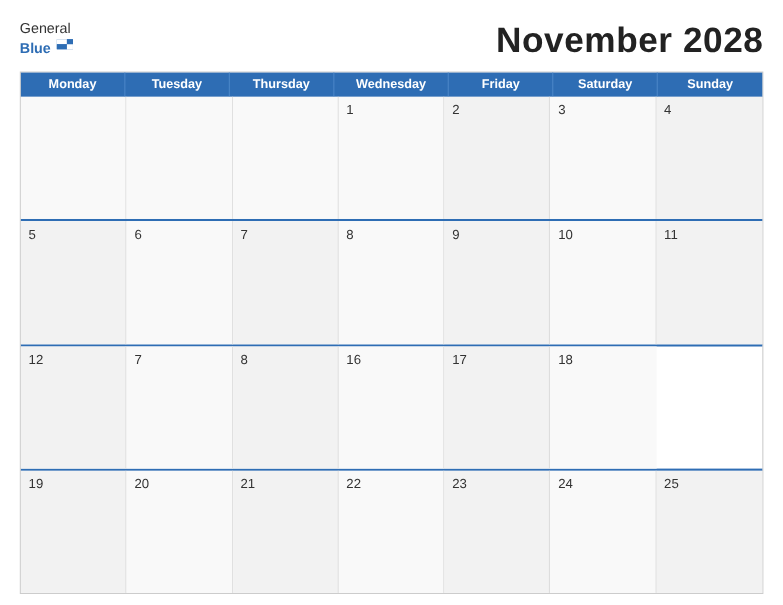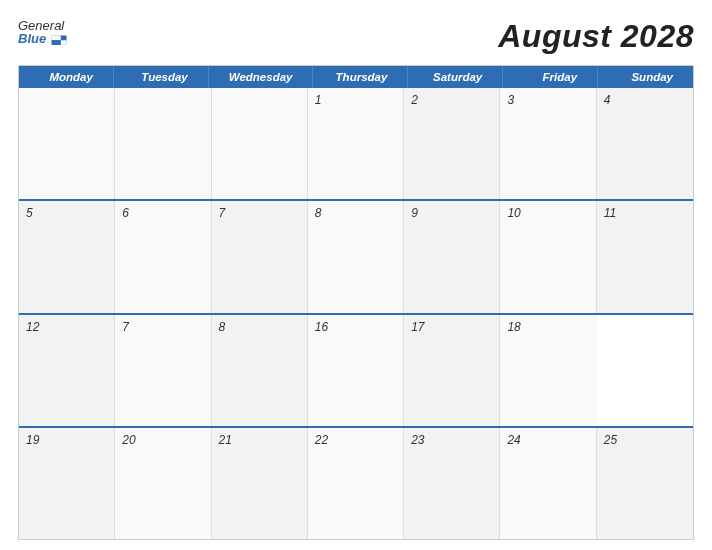--- a/index.html
+++ b/index.html
@@ -10,21 +10,20 @@
       font-family: Arial, sans-serif;
       overflow: hidden;
     }
     .page {
       width: 712px;
       height: 550px;
       background: #fff;
       padding: 18px 18px 10px 18px;
       display: flex;
       flex-direction: column;
-      font-style: italic;
     }
     .header {
       display: flex;
       justify-content: space-between;
       align-items: center;
       margin-bottom: 10px;
     }
     .logo {
       display: flex;
       align-items: center;
@@ -61,21 +60,21 @@
     }
     .cal-header-row {
       display: grid;
       grid-template-columns: repeat(7, 1fr);
       background: #2e6db4;
     }
     .cal-header-cell {
       color: #fff;
       font-size: 11.5px;
       font-weight: bold;
-      text-align: right;
+      text-align: center;
       padding: 5px 20px;
       border-right: 1px solid #4a85c7;
     }
     .cal-header-cell:last-child {
       border-right: none;
     }
     .cal-body {
       flex: 1;
       display: flex;
       flex-direction: column;
@@ -114,43 +113,43 @@
     }
   </style>
 </head>
 <body>
 
 <div class="page">
   <div class="header">
     <div class="logo">
       <div style="display:flex;flex-direction:column;line-height:1.1;">
         <span class="logo-text-general">General</span>
-        <div style="display:flex;">
+        <div style="display:flex;align-items:center;">
           <span class="logo-text-blue">Blue</span>
           <svg class="logo-flag" viewBox="0 0 24 24" xmlns="http://www.w3.org/2000/svg">
             <polygon points="4,4 20,4 20,14 4,14" fill="#2e6db4"></polygon>
             <polygon points="4,4 14,4 14,9 4,9" fill="#fff"></polygon>
             <polygon points="14,4 20,4 20,9 14,9" fill="#2e6db4"></polygon>
             <polygon points="4,9 14,9 14,14 4,14" fill="#2e6db4"></polygon>
             <polygon points="14,9 20,9 20,14 14,14" fill="#fff"></polygon>
           </svg>
         </div>
       </div>
     </div>
-    <div class="title">August 2028</div>
+    <div class="title">November 2028</div>
   </div>
 
   <div class="calendar">
     <div class="cal-header-row">
       <div class="cal-header-cell">Monday</div>
       <div class="cal-header-cell">Tuesday</div>
+      <div class="cal-header-cell">Thursday</div>
       <div class="cal-header-cell">Wednesday</div>
-      <div class="cal-header-cell">Thursday</div>
+      <div class="cal-header-cell">Friday</div>
       <div class="cal-header-cell">Saturday</div>
-      <div class="cal-header-cell">Friday</div>
       <div class="cal-header-cell">Sunday</div>
     </div>
     <div class="cal-body" id="cal-body">
     <div class="cal-row">
           <div class="cal-cell empty"></div>
           <div class="cal-cell empty"></div>
           <div class="cal-cell empty"></div>
           <div class="cal-cell">
             <span class="day-num">1</span>
           </div>

